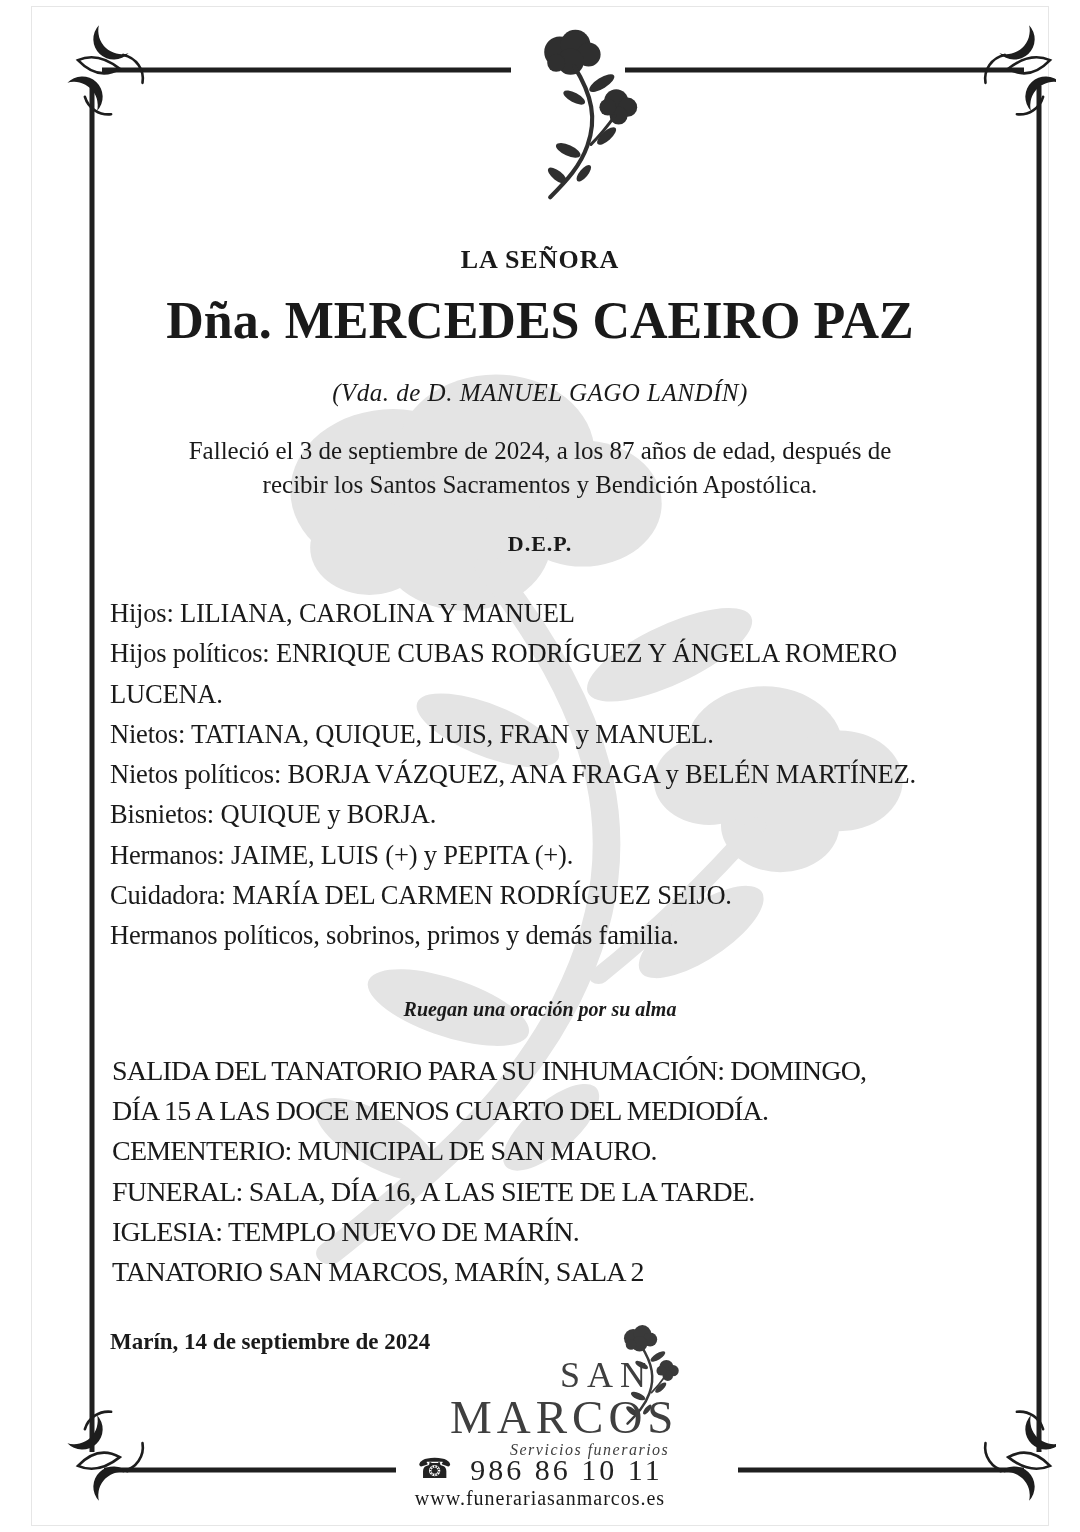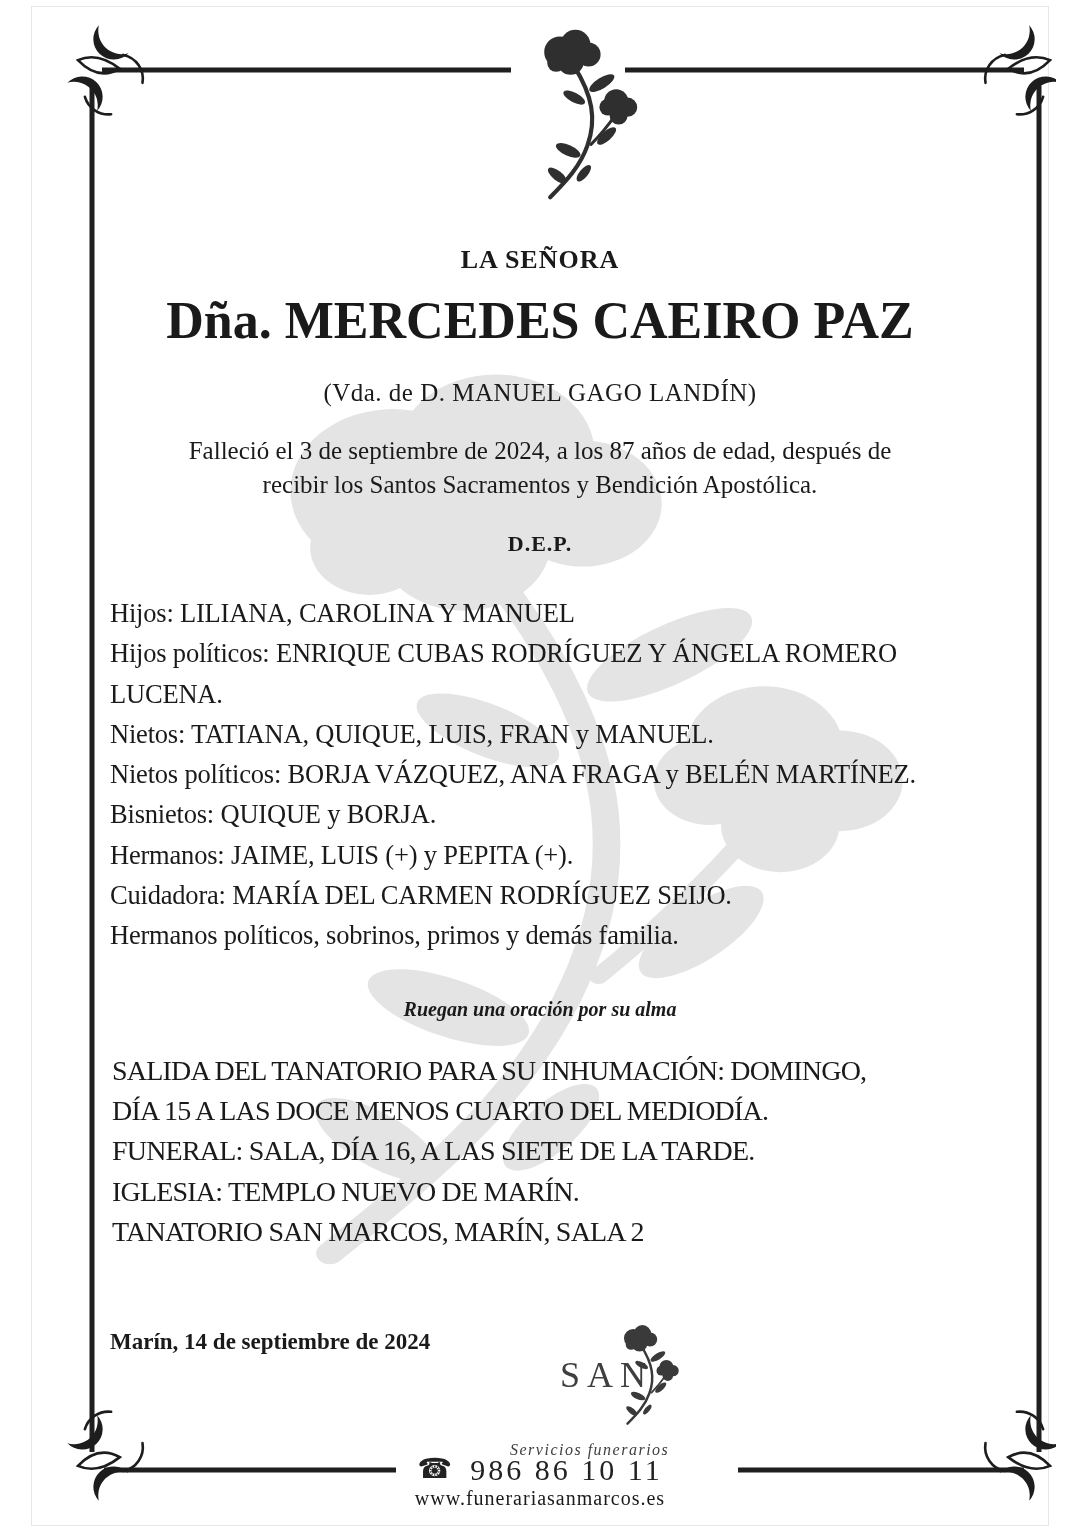--- a/index.html
+++ b/index.html
@@ -35,21 +35,21 @@
   .corner.br{left:958px;top:1408px;transform:scale(-1,-1);}
   .top-flower{
     position:absolute;left:500px;top:28px;width:122px;height:180px;
     color:#2f2f2f;z-index:4;
   }
   
   .txt{position:absolute;z-index:5;}
   .center{left:0;right:0;text-align:center;}
   .honorific{top:245px;font-size:26px;font-weight:700;letter-spacing:1px;}
   .deceased-name{top:291px;font-size:52px;font-weight:700;white-space:nowrap;letter-spacing:0;}
-  .widow-of{top:379px;font-size:25px;letter-spacing:.5px;}
+  .widow-of{top:379px;font-size:25px;font-style:italic;letter-spacing:.5px;}
   .death-notice{top:434px;font-size:25px;line-height:33.5px;}
   .rip{top:531px;font-size:22px;font-weight:700;letter-spacing:1px;}
   .family-list{left:86px;top:593px;font-size:26.5px;line-height:40.3px;letter-spacing:-0.2px;}
   .family-list div{white-space:nowrap;}
   .prayer{top:998px;font-size:20px;font-weight:700;font-style:italic;}
   .schedule-list{left:88px;top:1051px;font-size:28px;line-height:40.2px;letter-spacing:-0.8px;}
   .schedule-list div{white-space:nowrap;}
   .dateline{left:86px;top:1329px;font-size:23px;font-weight:700;}
   
   .logo{position:absolute;left:380px;top:1340px;width:320px;height:120px;z-index:5;}
@@ -163,32 +163,34 @@
     <div>Hermanos: JAIME, LUIS (+) y PEPITA (+).</div>
     <div>Cuidadora: MARÍA DEL CARMEN RODRÍGUEZ SEIJO.</div>
     <div>Hermanos políticos, sobrinos, primos y demás familia.</div>
   </div>
 
   <div class="txt center prayer">Ruegan una oración por su alma</div>
 
   <div class="txt schedule-list">
     <div>SALIDA DEL TANATORIO PARA SU INHUMACIÓN: DOMINGO,</div>
     <div>DÍA 15 A LAS DOCE MENOS CUARTO DEL MEDIODÍA.</div>
+    <div>CEMENTERIO: MUNICIPAL DE SAN MAURO.</div>
     <div>FUNERAL: SALA, DÍA 16, A LAS SIETE DE LA TARDE.</div>
     <div>IGLESIA: TEMPLO NUEVO DE MARÍN.</div>
     <div>TANATORIO SAN MARCOS, MARÍN, SALA 2</div>
   </div>
 
   <div class="txt dateline">Marín, 14 de septiembre de 2024</div>
 
   <div class="logo">
     <div class="logo-san">SAN</div>
     <svg class="logo-flower" viewBox="0 0 200 300">
       <use href="#flower-motif"></use>
     </svg>
+    <div class="logo-marcos">MARCOS</div>
     <div class="logo-tagline">Servicios funerarios</div>
   </div>
 
   <div class="txt center phone-row">
     <span class="phone-icon">☎</span><span class="phone-number">986 86 10 11</span>
   </div>
 
   <div class="txt center website">www.funerariasanmarcos.es</div>
 
 </div>

